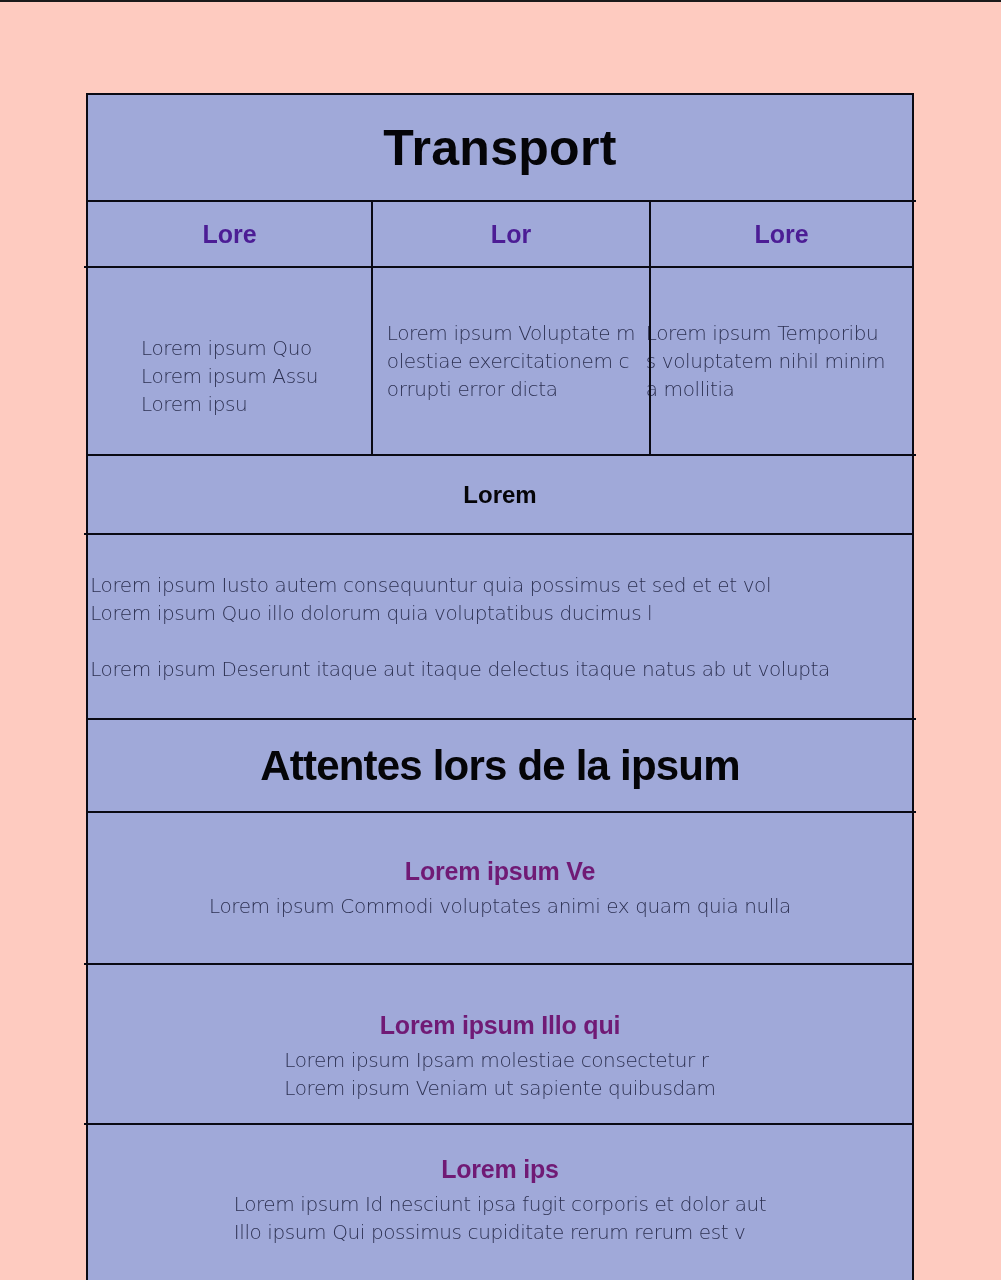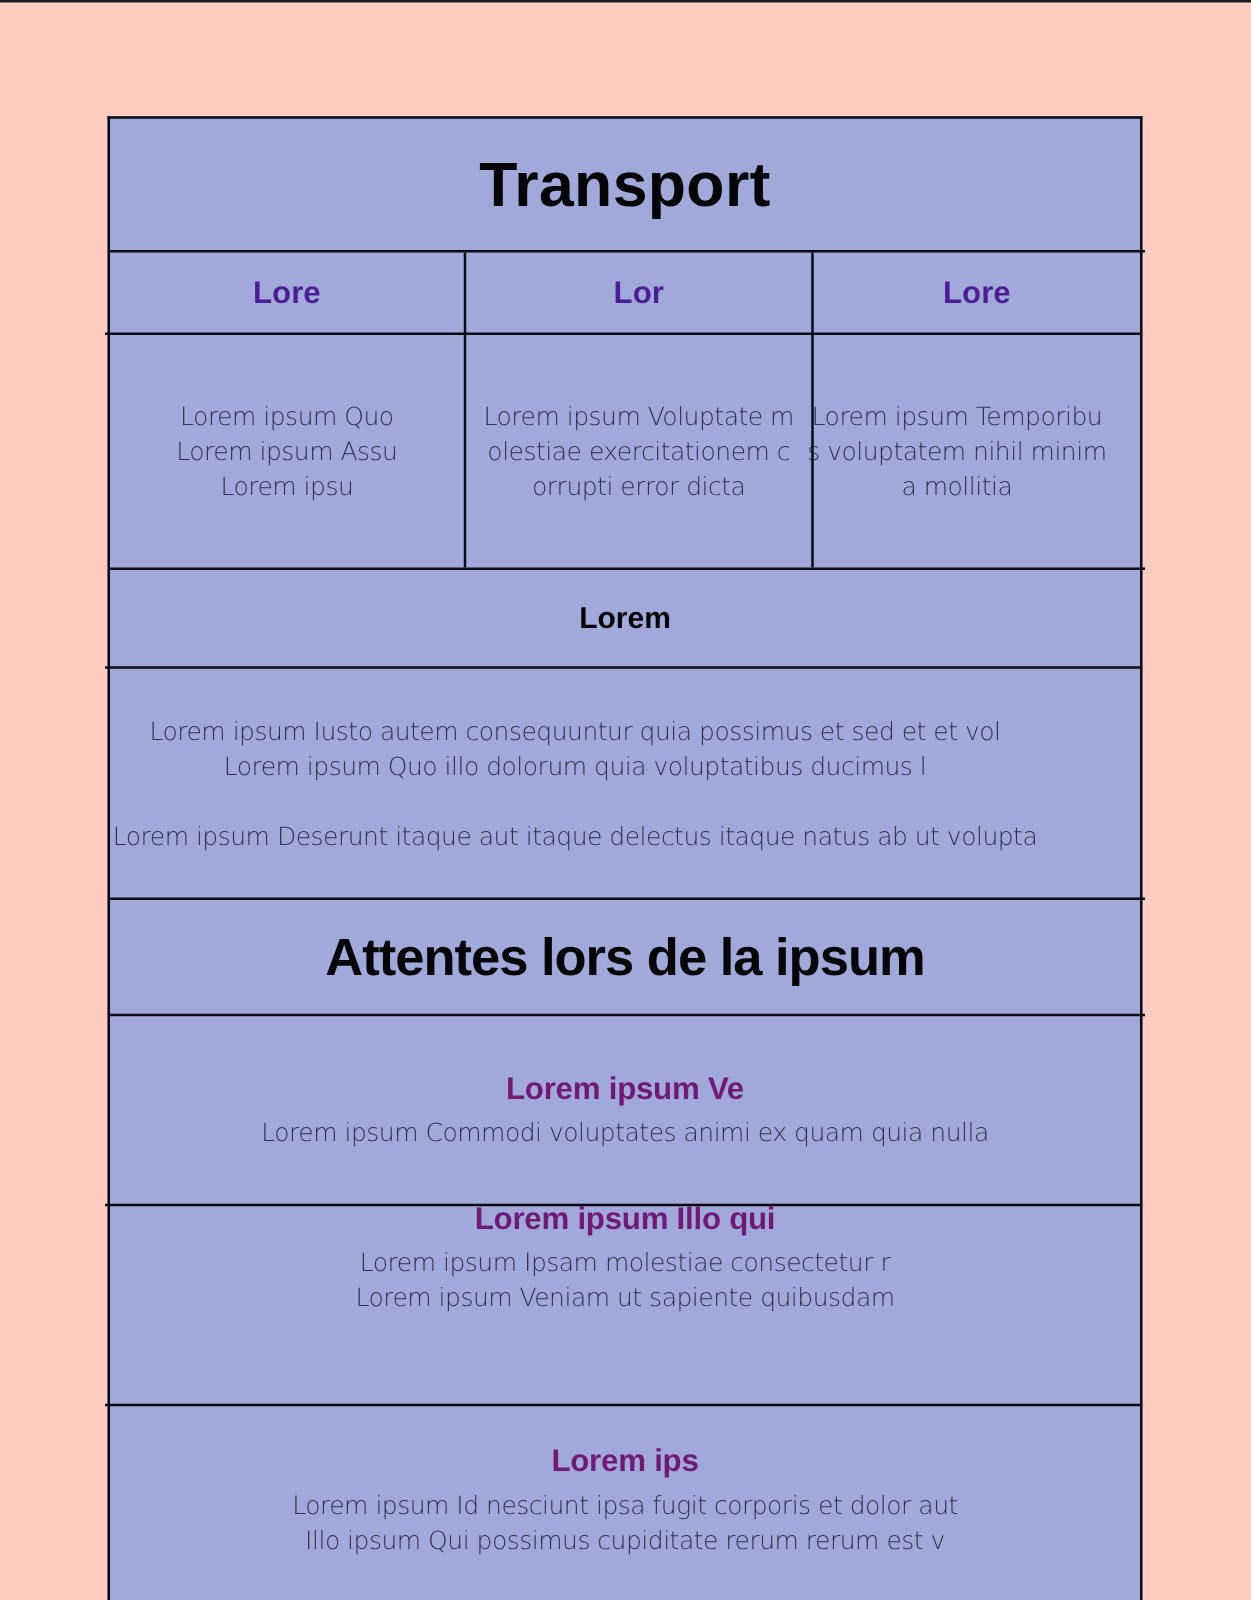--- a/index.html
+++ b/index.html
@@ -42,21 +42,20 @@
       position: absolute;
       width: 2px;
       background: #0a0a14;
     }
     .cell {
       position: absolute;
       display: flex;
       flex-direction: column;
       align-items: center;
       justify-content: center;
-      text-align: center;
       box-sizing: border-box;
     }
     .h1 {
       font-weight: 700;
       font-size: 50px;
       color: #050508;
       letter-spacing: 0.3px;
     }
     .h2 {
       font-weight: 700;
@@ -110,21 +109,21 @@
   </div>
   <div class="cell" style="left:285px; top:107px; width:276px; height:64px;">
     <div class="col-head">Lor</div>
   </div>
   <div class="cell" style="left:563px; top:107px; width:261px; height:64px;">
     <div class="col-head">Lore</div>
   </div>
 
   <div class="hline" style="top:171px;"></div>
 
-  <div class="cell" style="left:0; top:173px; width:283px; height:186px;">
+  <div class="cell" style="left:0; top:188px; width:283px; height:186px;">
     <div class="body-text">
       <span>Lorem ipsum Quo</span>
       <span>Lorem ipsum Assu</span>
       <span>Lorem ipsu</span>
     </div>
   </div>
   <div class="cell" style="left:285px; top:173px; width:276px; height:186px;">
     <div class="body-text">
       <span>Lorem ipsum Voluptate m</span>
       <span>olestiae exercitationem c</span>
@@ -169,21 +168,21 @@
 
   <div class="cell" style="left:0; top:718px; width:824px; height:150px;">
     <div class="item-title">Lorem ipsum Ve</div>
     <div class="body-text">
       <span>Lorem ipsum Commodi voluptates animi ex quam quia nulla</span>
     </div>
   </div>
 
   <div class="hline" style="top:868px;"></div>
 
-  <div class="cell" style="left:0; top:824px; width:824px; height:174px;">
+  <div class="cell" style="left:0; top:874px; width:824px; height:174px;">
     <div class="item-title">Lorem ipsum Illo qui</div>
     <div class="body-text">
       <span>Lorem ipsum Ipsam molestiae consectetur r</span>
       <span>Lorem ipsum Veniam ut sapiente quibusdam</span>
     </div>
   </div>
 
   <div class="hline" style="top:1028px;"></div>
 
   <div class="cell" style="left:0; top:1030px; width:824px; height:155px; justify-content:flex-start; padding-top:30px;border-radius:29px;">

